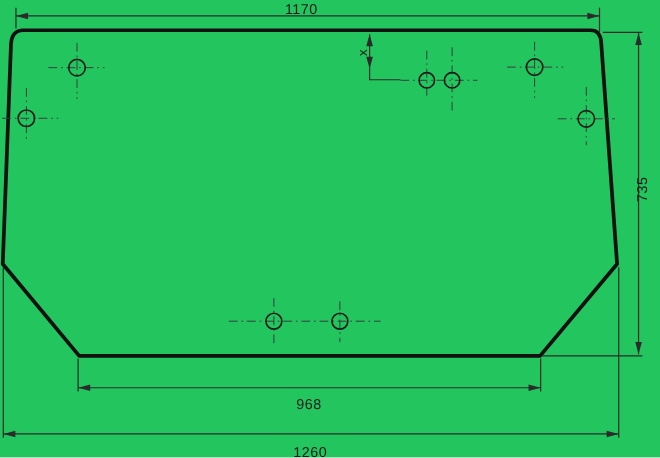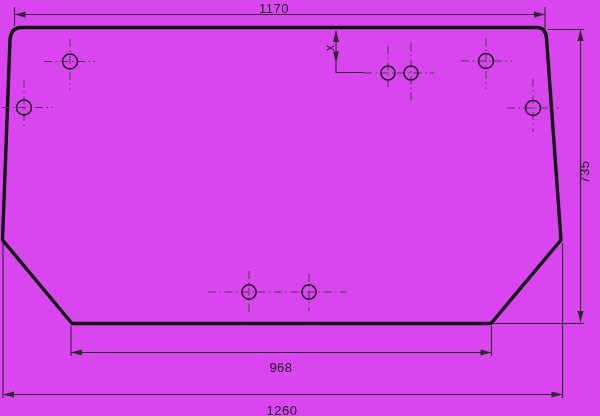--- a/index.html
+++ b/index.html
@@ -8,21 +8,21 @@
     background: #ffffff;
     width: 600px;
     height: 416px;
     overflow: hidden;
     font-family: "Liberation Sans", sans-serif;
   }
   .canvas {
     position: relative;
     width: 600px;
     height: 416px;
-    background: #d946ef;
+    background: #22c55e;
     text-decoration: underline;
   }
   svg { display: block; }
   text {
     font-family: "Liberation Sans", "DejaVu Sans", sans-serif;
     fill: #1a1a1a;
   }
   .dim-label { font-size: 13px; letter-spacing: 0.5px; }
   .dim-label-small { font-size: 12px; }
 </style>

